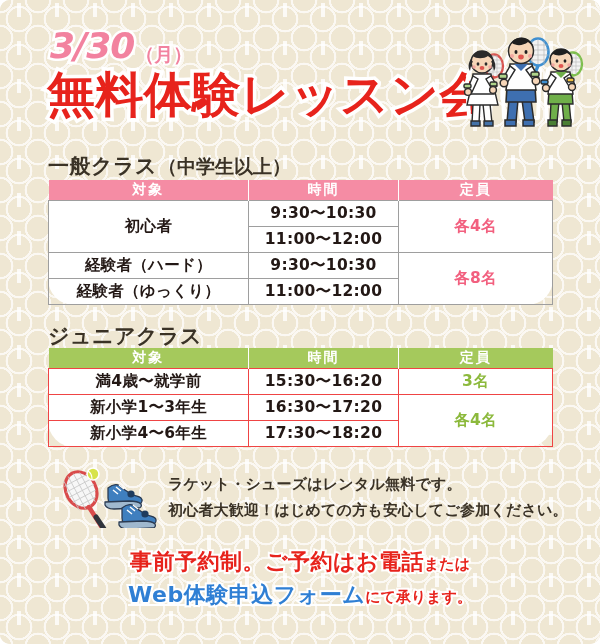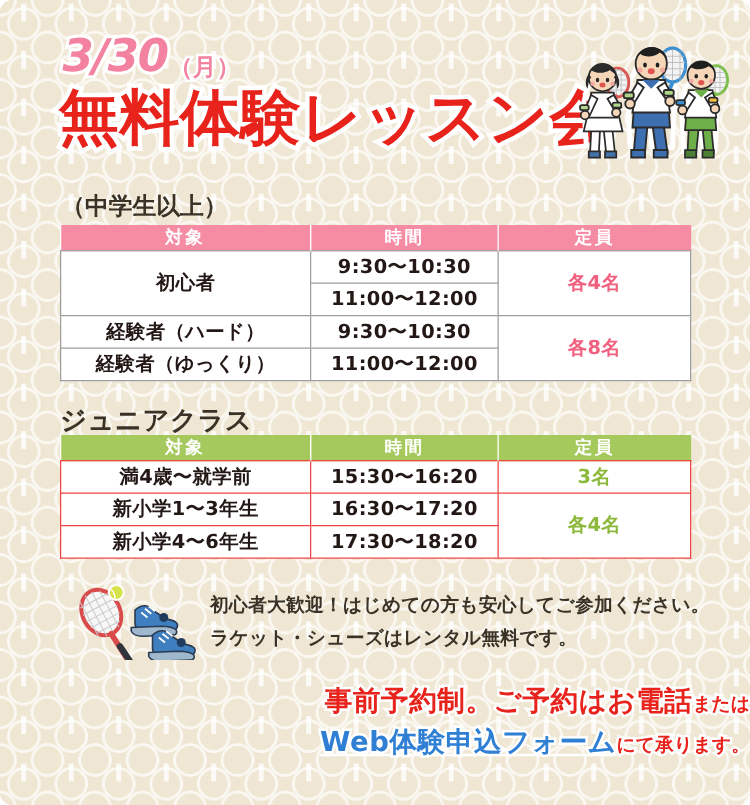--- a/index.html
+++ b/index.html
@@ -115,20 +115,21 @@
   #heading-general { left: 48px; top: 152px; }
   #heading-junior  { left: 48px; top: 322px; }
 
   
   .sched-table {
     position: absolute;
     border-collapse: collapse;
     table-layout: fixed;
     width: 504px;
     background: #FFFFFF;
+    border-radius: 26px;
   }
   .sched-table th, .sched-table td {
     padding: 0;
     text-align: center;
     vertical-align: middle;
     font-weight: bold;
     white-space: nowrap;
   }
   .sched-table th {
     color: #FFFFFF;
@@ -179,21 +180,21 @@
     line-height: 1.75;
     letter-spacing: .2px;
     white-space: nowrap;
   }
 
   
   #booking-block {
     position: absolute;
     left: 0; top: 545px;
     width: 600px;
-    text-align: right;
+    text-align: center;
     line-height: 1.5;
   }
   .booking-line { white-space: nowrap; }
   .bk-red {
     color: #E7231C;
     font-size: 22px;
     font-weight: bold;
     -webkit-text-stroke: 4px #FFFFFF;
     paint-order: stroke fill;
     letter-spacing: .5px;
@@ -348,20 +349,21 @@
         <ellipse cx="105" cy="35" rx="1.4" ry="1.8" fill="#1F1F1F" stroke="none"></ellipse>
         <ellipse cx="113" cy="35" rx="1.4" ry="1.8" fill="#1F1F1F" stroke="none"></ellipse>
         <ellipse cx="109" cy="40" rx="2.5" ry="2.1" fill="#E0554F" stroke="none"></ellipse>
         <circle cx="101" cy="39" r="1.8" fill="#F2A7A0" stroke="none"></circle>
         <circle cx="117" cy="39" r="1.8" fill="#F2A7A0" stroke="none"></circle>
       </g>
     </svg>
   </div>
 
   <div id="heading-general" class="section-heading">
+    <span class="sh-main">一般クラス</span>
     <span class="sh-sub">（中学生以上）</span>
   </div>
 
   <table id="table-general" class="sched-table">
     <colgroup>
         <col class="col-target">
         <col class="col-time">
         <col class="col-cap">
       </colgroup>
     <thead>
@@ -452,22 +454,22 @@
         <circle cx="71" cy="28" r="3.6" fill="#1F3C5E" stroke="none"></circle>
         <path d="M62 42c6-5 11-4 14 0l9 6c3 2 8 2 10 4 2 2 1 6-3 7l-21 1c-6 0-9-3-9-8z" fill="#3F7FBF"></path>
         <path d="M59 56l24-1c5 0 10 1 12 3 1 2 0 4-3 4l-24 1c-5 0-8-2-9-4z" fill="#9FB8CE"></path>
         <g stroke="#FFFFFF" stroke-width="1.4" fill="none">
           <path d="M67 44l5 4M70 41l5 4M73 39l5 4"></path>
         </g>
         <circle cx="85" cy="48" r="3.6" fill="#1F3C5E" stroke="none"></circle>
       </g>
     </svg>
     <div id="rental-text">
+      <div>ラケット・シューズはレンタル無料です。</div>
       <div>初心者大歓迎！はじめての方も安心してご参加ください。</div>
-      <div>ラケット・シューズはレンタル無料です。</div>
     </div>
   </div>
 
   <div id="booking-block">
     <div class="booking-line">
       <span class="bk-red">事前予約制。ご予約はお電話</span><span class="bk-red-sm">または</span>
     </div>
     <div class="booking-line">
       <a class="bk-link" href="#">Web体験申込フォーム</a><span class="bk-red-sm">にて承ります。</span>
     </div>

